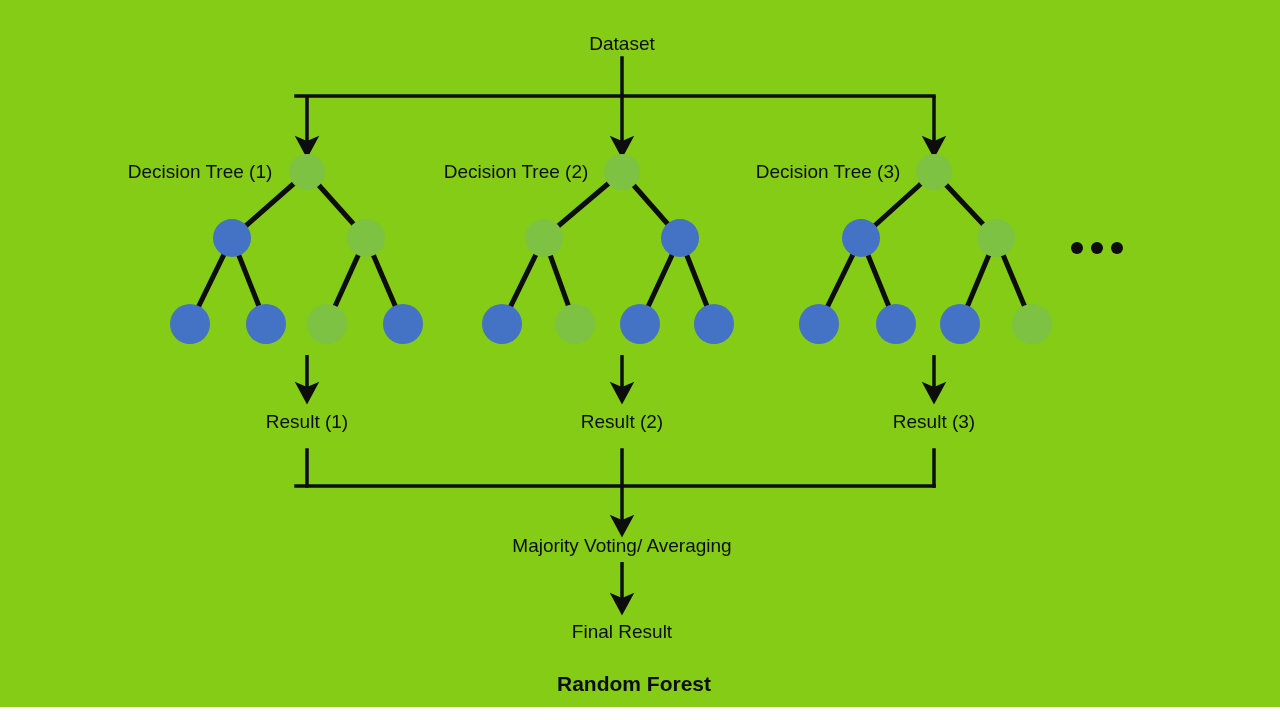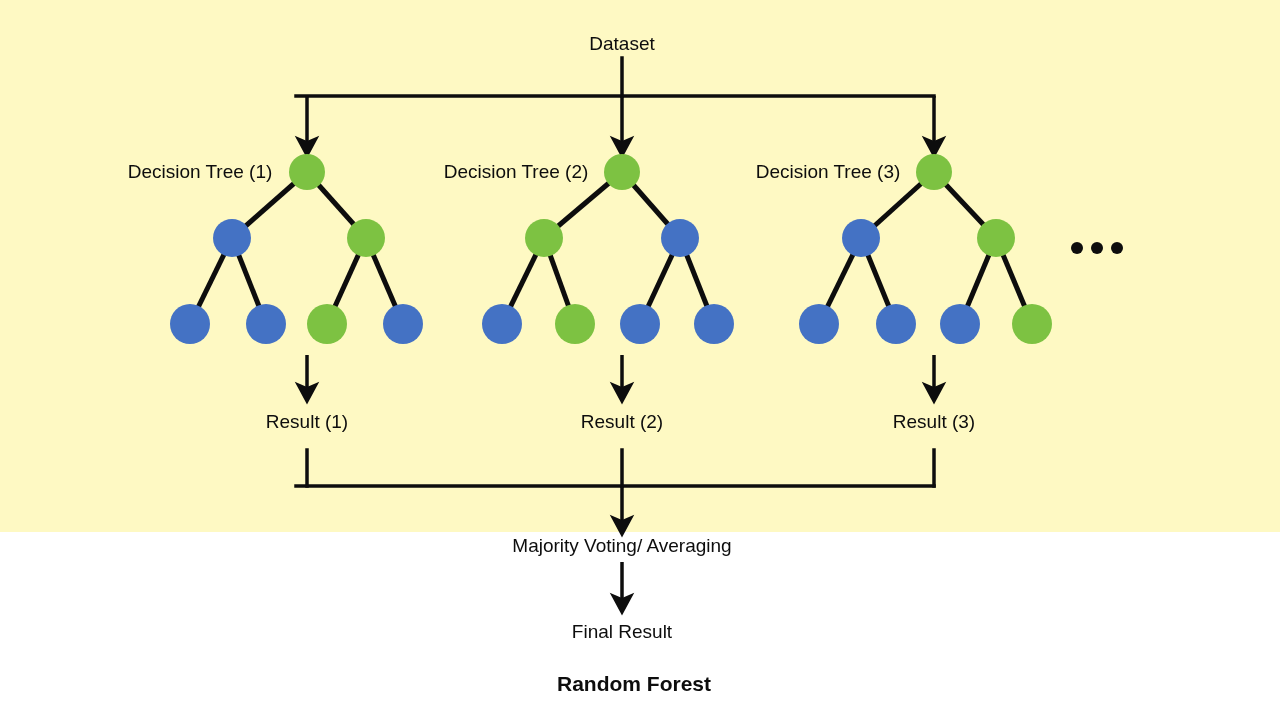--- a/index.html
+++ b/index.html
@@ -10,22 +10,22 @@
   }
   body {
     width: 1280px;
     height: 720px;
     overflow: hidden;
     font-family: "Liberation Sans", sans-serif;
   }
   #diagram-root {
     position: relative;
     width: 1280px;
-    height: 532px;
-    background: #fef9c3;
+    height: 707px;
+    background: #84cc16;
   }
   svg#rf-svg {
     position: absolute;
     left: 0;
     top: 0;
     width: 1280px;
     height: 720px;
     display: block;
   }
   .diagram-text {

